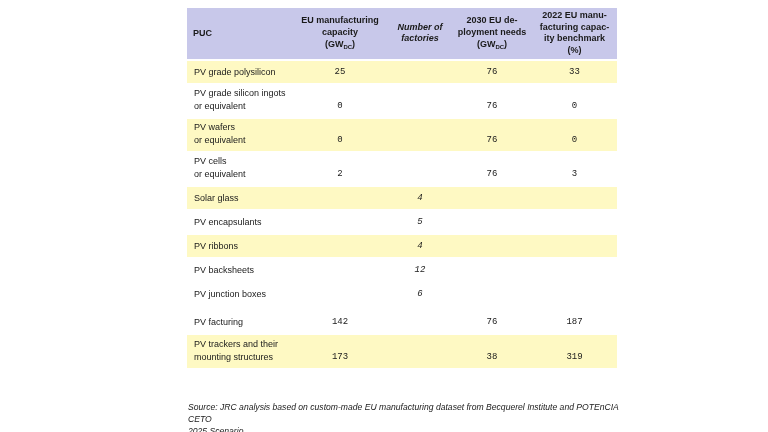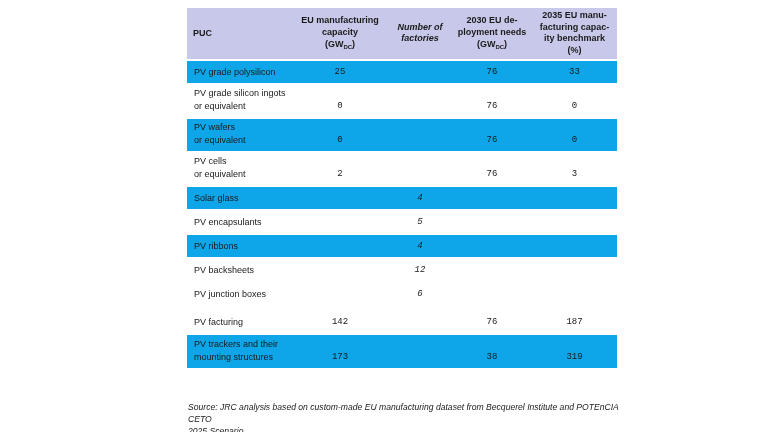--- a/index.html
+++ b/index.html
@@ -16,21 +16,21 @@
     vertical-align:middle;text-align:center;padding:2px 1px;height:47px;
     box-sizing:border-box;
   }
   th.puc{text-align:left;padding-left:6px;}
   th.italic{font-style:italic;}
   sub.unit-sub{font-size:6px;vertical-align:-2px;}
   tbody td{
     font-size:9px;line-height:1.35;vertical-align:bottom;
     padding:0 0 5px 0;box-sizing:border-box;background:#ffffff;
   }
-  tbody tr.shaded td{background:#0ea5e9;}
+  tbody tr.shaded td{background:#fef9c3;}
   td.puc{text-align:left;padding-left:7px;}
   td.num{text-align:center;font-family:Liberation Mono, monospace;}
   td.ital{font-style:italic;}
   tr.h1 td{height:22px;}
   tr.h2 td{height:32px;}
   tr.hinv td{height:26px;}
   tr.htrk td{height:33px;margin-left:48px;}
   .nowrap{white-space:nowrap;}
   .source{
     position:absolute;left:188px;top:401px;width:440px;margin:0;
@@ -63,21 +63,21 @@
         <th class="italic">
           <span class="nowrap">Number of</span><br>
           <span class="nowrap">factories</span>
         </th>
         <th>
           <span class="nowrap">2030 EU de-</span><br>
           <span class="nowrap">ployment needs</span><br>
           <span class="nowrap"><span>(GW</span><sub class="unit-sub">DC</sub><span>)</span></span>
         </th>
         <th>
-          <span class="nowrap">2035 EU manu-</span><br>
+          <span class="nowrap">2022 EU manu-</span><br>
           <span class="nowrap">facturing capac-</span><br>
           <span class="nowrap">ity benchmark</span><br>
           <span class="nowrap">(%)</span>
         </th>
       </tr>
     </thead>
     <tbody>
 
       <tr class="shaded h1">
         <td class="puc"><span class="nowrap">PV grade polysilicon</span></td>

